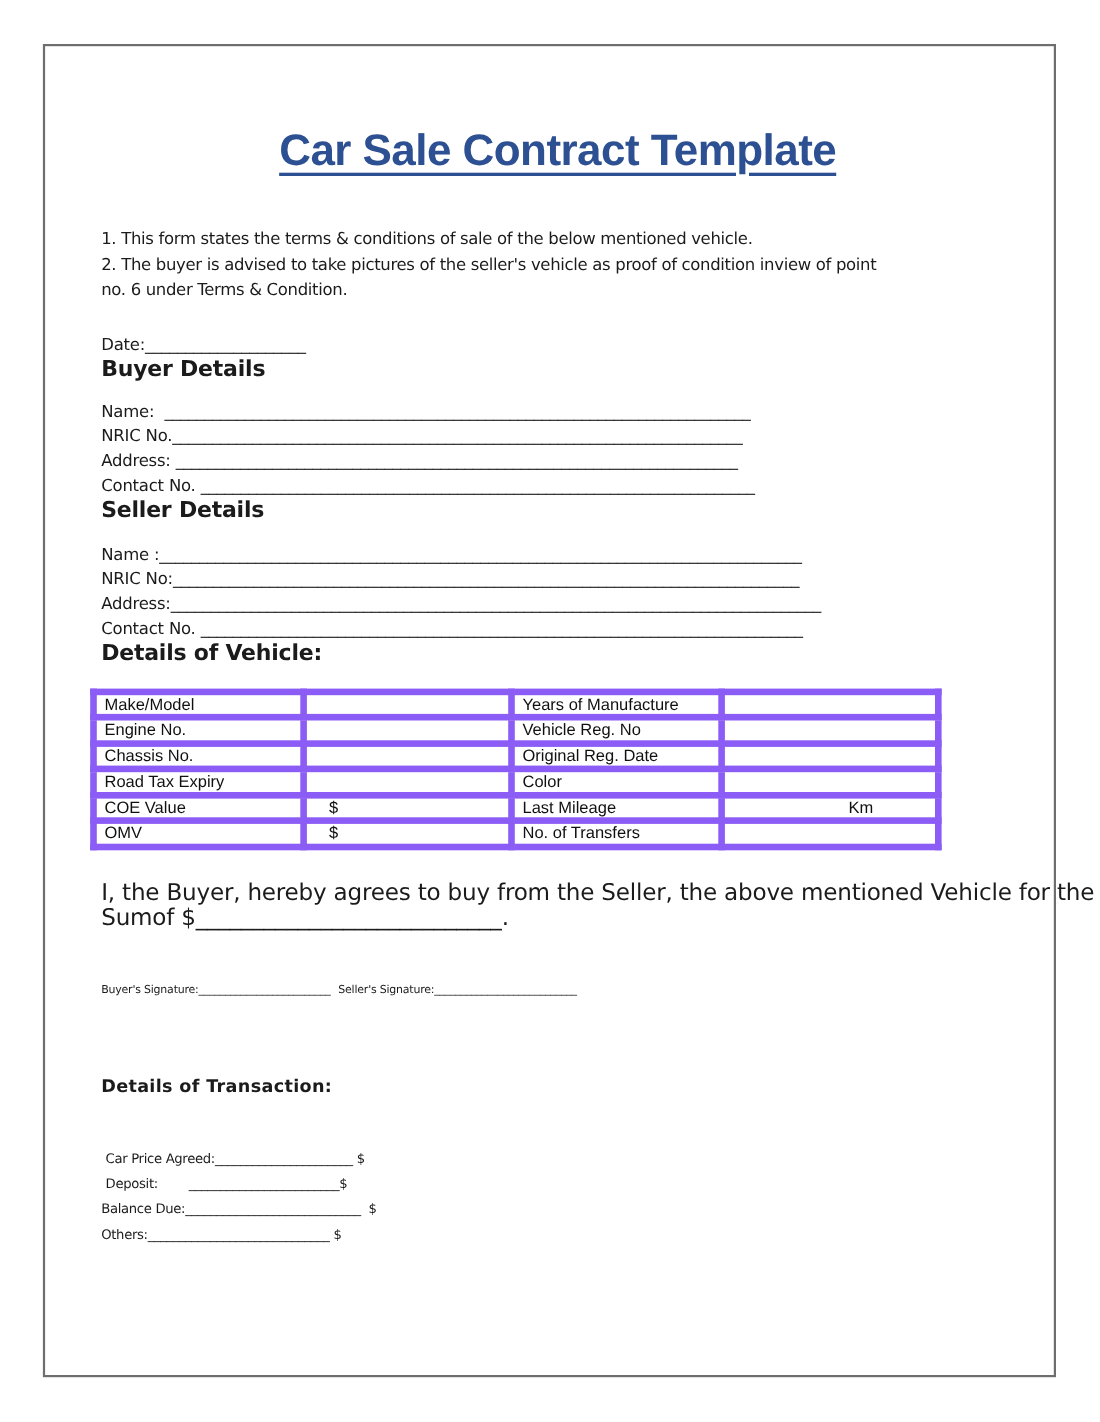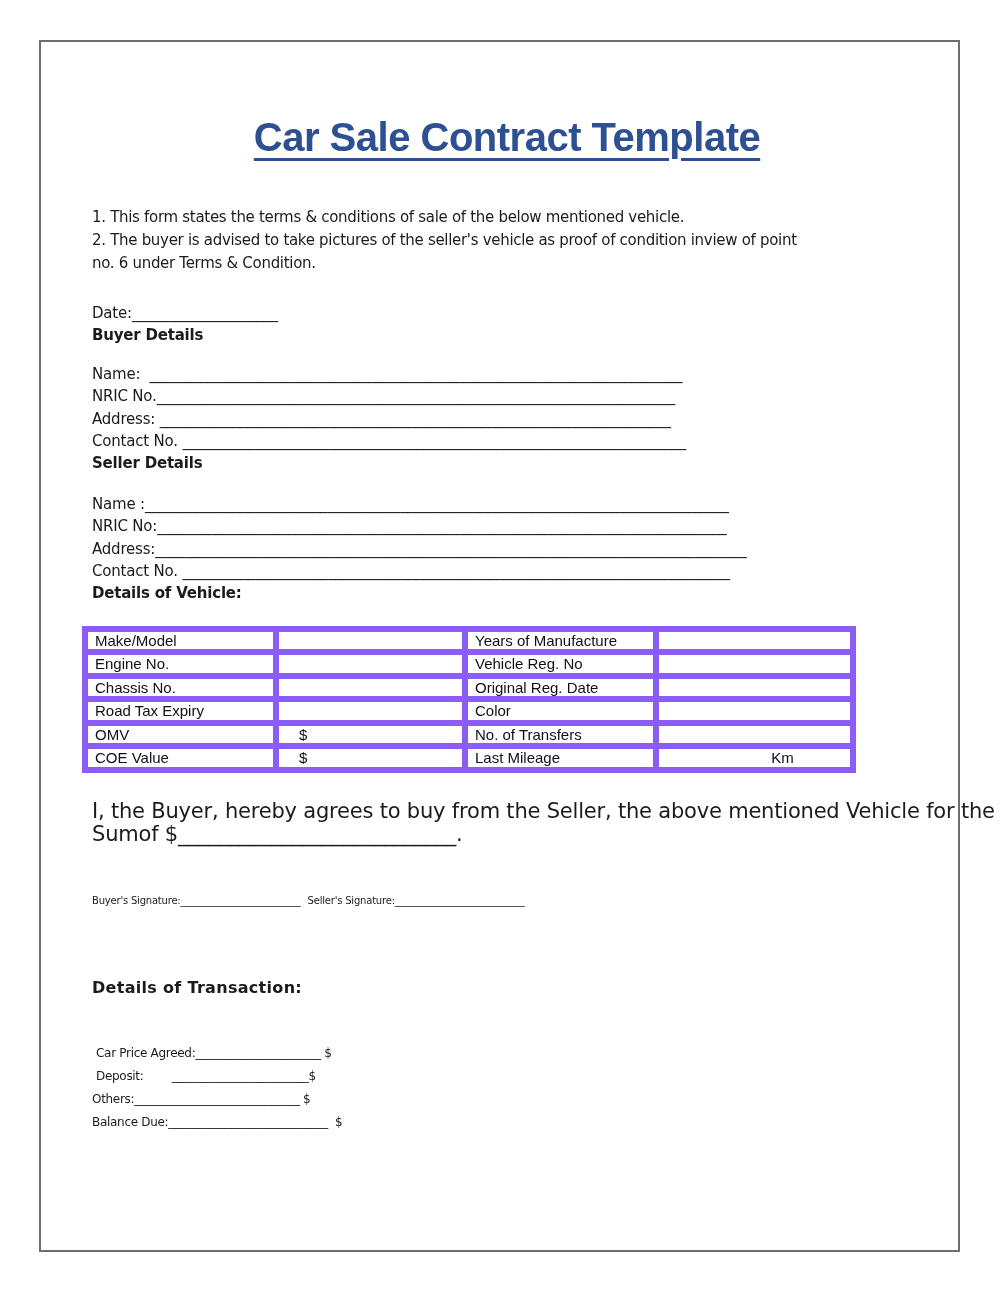--- a/index.html
+++ b/index.html
@@ -40,21 +40,21 @@
     letter-spacing: -0.3px; white-space: nowrap;
   }
 
   .field {
     font-size: 15px; line-height: 22.5px;
     letter-spacing: -0.2px; white-space: nowrap;
   }
   .date-row { margin-top: 27px; }
 
   h2.sec {
-    margin: 0; font-size: 15px; font-weight: bold;
+    margin: 0; font-size: 20px; font-weight: bold;
     line-height: 21px; letter-spacing: -0.2px;
   }
   .buyer-heading   { margin-top: 21px; }
   .buyer-fields    { margin-top: 17px; }
   .seller-heading  { margin-top: 21px; }
   .seller-fields   { margin-top: 19px; }
   .vehicle-heading { margin-top: 21px; }
 
   table.vehicle {
     border-collapse: collapse;
@@ -177,31 +177,31 @@
           <td>Original Reg. Date</td>
           <td></td>
         </tr>
         <tr>
           <td>Road Tax Expiry</td>
           <td></td>
           <td>Color</td>
           <td></td>
         </tr>
         <tr>
-          <td>OMV</td>
-          <td class="money">$</td>
-          <td>No. of Transfers</td>
-          <td></td>
-        </tr>
-        <tr>
           <td>COE Value</td>
           <td class="money">$</td>
           <td>Last Mileage</td>
           <td class="km">Km</td>
         </tr>
+        <tr>
+          <td>OMV</td>
+          <td class="money">$</td>
+          <td>No. of Transfers</td>
+          <td></td>
+        </tr>
       </tbody>
     </table>
 
     <div class="agreement">
       <span class="nline">I, the Buyer, hereby agrees to buy from the Seller, the above mentioned Vehicle for the</span>
       <span class="nline"><span>Sumof $</span><span>___________________________</span><span>.</span></span>
     </div>
 
     <div class="sigrow">
       <span>Buyer's Signature:</span><span>_________________________</span><span class="seller-sig-label">Seller's Signature:</span><span>___________________________</span>
@@ -210,21 +210,21 @@
     <h2 class="trans-heading">Details of Transaction:</h2>
 
     <div class="trans">
       <div class="trow indent">
         <span>Car Price Agreed:</span><span>______________________</span><span>&nbsp;$</span>
       </div>
       <div class="trow indent">
         <span>Deposit:</span><span>&nbsp;&nbsp;&nbsp;&nbsp;&nbsp;&nbsp;&nbsp;&nbsp;________________________</span><span>$</span>
       </div>
       <div class="trow">
+        <span>Balance Due:</span><span>____________________________</span><span>&nbsp;&nbsp;$</span>
+      </div>
+      <div class="trow">
         <span>Others:</span><span>_____________________________</span><span>&nbsp;$</span>
-      </div>
-      <div class="trow">
-        <span>Balance Due:</span><span>____________________________</span><span>&nbsp;&nbsp;$</span>
       </div>
     </div>
 
   </div>
 </div>
 
 </body></html>

